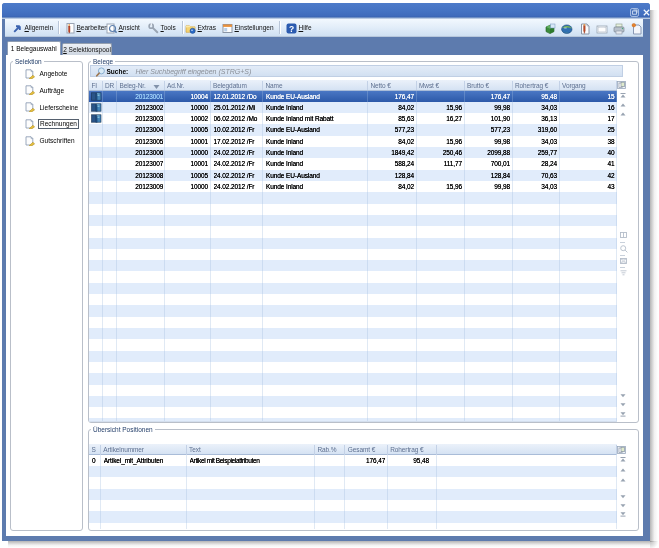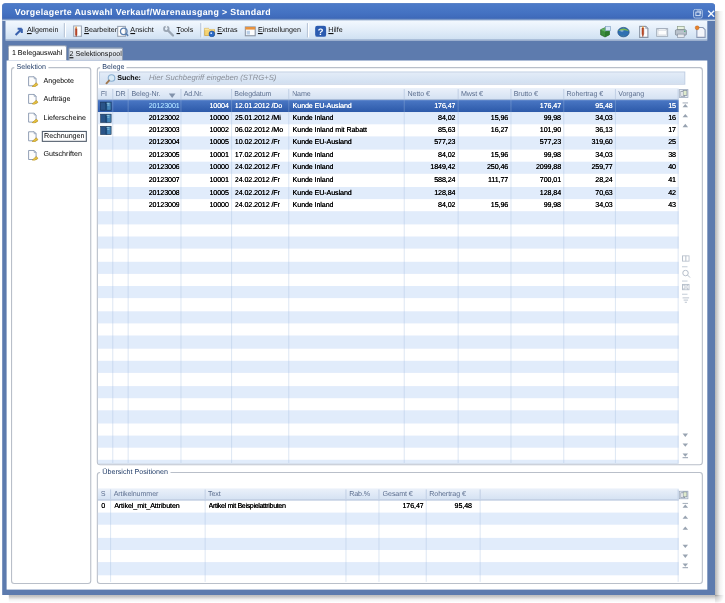--- a/index.html
+++ b/index.html
@@ -7,21 +7,20 @@
 .hdr{font-size:6.5px;color:#5e7090;letter-spacing:-0.1px}
 u{text-decoration:underline}
 svg{display:block}
 </style></head><body>
 
 <div class="ab" style="left:2px;top:3px;width:648px;height:538px;background:#5d7bae;border-radius:3px 3px 0 0"></div>
 <div class="ab" style="left:650px;top:10px;width:8px;height:532px;background:linear-gradient(90deg,rgba(120,120,120,.55),rgba(200,200,200,.25) 55%,rgba(255,255,255,0))"></div>
 <div class="ab" style="left:8px;top:541px;width:642px;height:7px;background:linear-gradient(180deg,rgba(120,120,120,.55),rgba(200,200,200,.22) 60%,rgba(255,255,255,0))"></div>
 <div class="ab" style="left:650px;top:541px;width:8px;height:7px;background:radial-gradient(circle at 0 0,rgba(120,120,120,.5),rgba(255,255,255,0) 80%)"></div>
 <div class="ab" style="left:2px;top:3px;width:648px;height:16px;border-radius:3px 3px 0 0;background:linear-gradient(180deg,#4d7bc9 0%,#4472c2 55%,#406cbc 78%,#3c67b6 85%,#8ca6cc 94%,#e8f0f9 100%)">
-    <div class="ab" style="left:11.5px;top:3.5px;font-size:8px;font-weight:bold;color:#fff;letter-spacing:.3px">Vorgelagerte Auswahl Verkauf/Warenausgang &gt; Standard</div>
     <svg class="ab" style="left:628px;top:5px" width="9" height="9" viewBox="0 0 9 9">
       <rect x="0.5" y="0.5" width="8" height="8" rx="1.6" fill="#4872ba" stroke="#b0c6e8" stroke-width=".9"></rect>
       <rect x="2.6" y="3" width="3.8" height="3.2" fill="none" stroke="#dce8f8" stroke-width=".8"></rect>
       <path d="M3.4 2 L7 2 L7 4.8" fill="none" stroke="#dce8f8" stroke-width=".8"></path>
     </svg>
     <svg class="ab" style="left:640.5px;top:6px" width="7" height="7" viewBox="0 0 7 7">
       <path d="M0.8 0.8 L6.2 6.2 M6.2 0.8 L0.8 6.2" stroke="#f4f8fd" stroke-width="1.25"></path>
     </svg>
   </div>
 <div class="ab" style="left:5px;top:19px;width:638px;height:18px;background:linear-gradient(180deg,#f2f8fe 0%,#e2edf9 50%,#cfe0f2 100%);border-bottom:1px solid #b7c7dc"></div>

